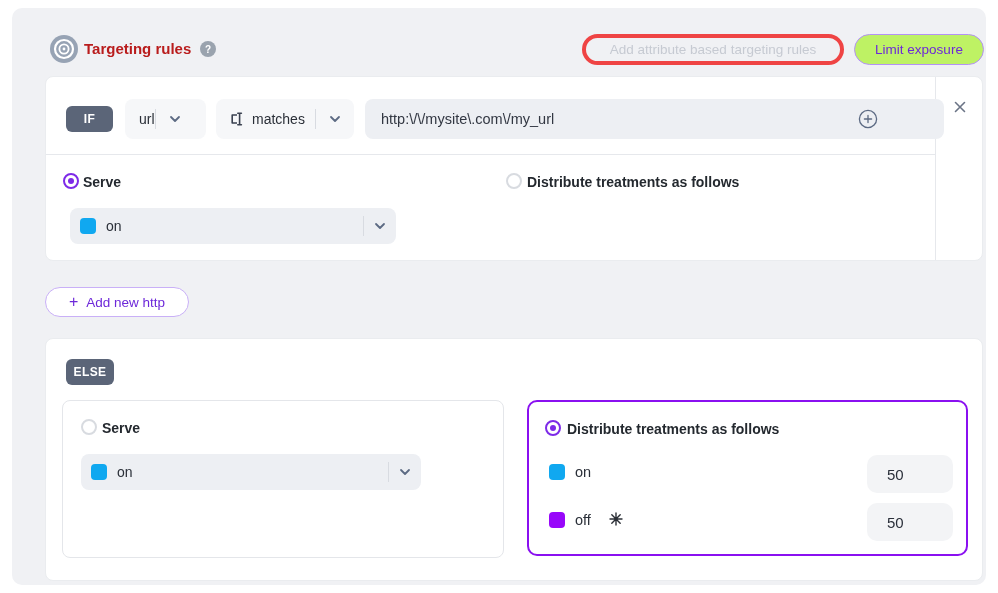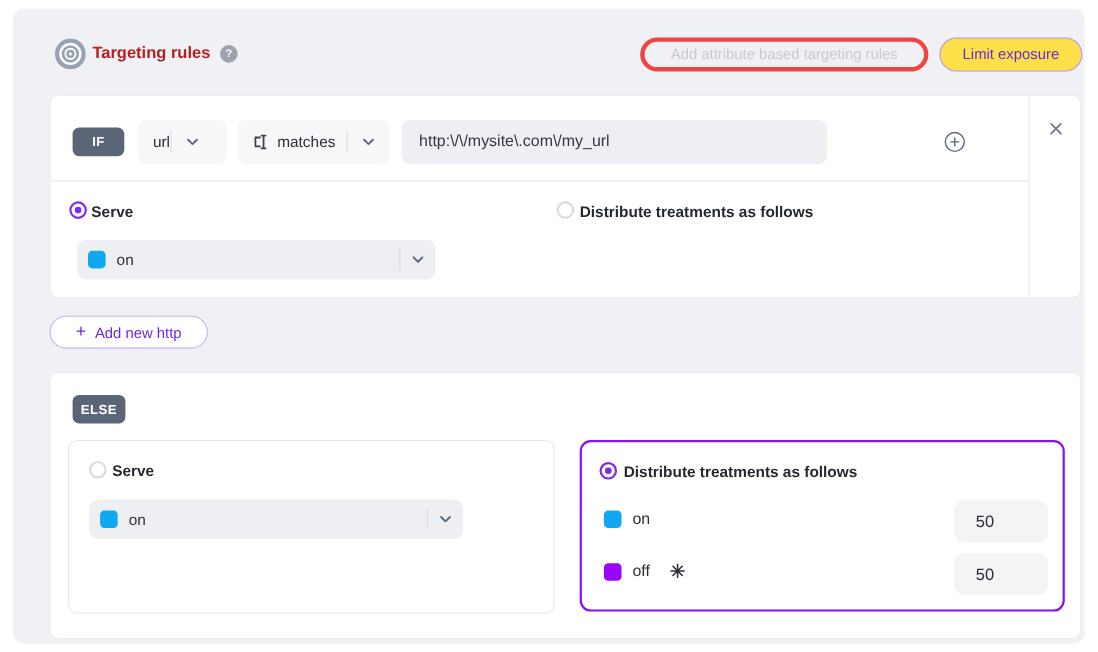--- a/index.html
+++ b/index.html
@@ -10,44 +10,44 @@
 
   
   .target-icon { position:absolute; left:38px; top:27px; width:28px; height:28px; }
   .page-title { position:absolute; left:72px; top:32px; font-size:15px; font-weight:700; color:#b91c1c; }
   .help-icon { position:absolute; left:188px; top:33px; width:16px; height:16px; border-radius:50%;
                background:#9aa3ae; color:#ffffff; font-size:10px; font-weight:700; display:flex;
                align-items:center; justify-content:center; cursor:pointer; }
   .pill-btn { position:absolute; top:26px; height:31px; border-radius:16px; font-size:13.5px;
               display:flex; align-items:center; justify-content:center; background:transparent; cursor:pointer; }
   .btn-disabled { left:570px; width:262px; border:4px solid #ef4444; color:#c6cad2; }
-  .btn-purple { left:842px; width:130px; border:1px solid #b492f5; color:#6d28d9; background:#fde047; font-weight:400; }
+  .btn-purple { left:842px; width:130px; border:1px solid #b492f5; color:#6d28d9; background:#bef264; font-weight:400; }
 
   
   .card { position:absolute; background:#ffffff; border:1px solid #eaecef; border-radius:8px; }
-  .card1 { left:33px; top:78px; width:938px; height:185px; }
+  .card1 { left:33px; top:68px; width:938px; height:185px; }
   .card2 { left:33px; top:330px; width:938px; height:243px; }
 
   .v-divider { position:absolute; left:889px; top:0; bottom:0; width:1px; background:#e6e8ec; }
   .h-divider { position:absolute; left:0; top:77px; width:889px; height:1px; background:#e6e8ec; }
   .close-icon { position:absolute; left:906px; top:22px; width:16px; height:16px; cursor:pointer; }
 
   .badge { position:absolute; background:#5b6578; color:#ffffff; font-size:12px; font-weight:700;
            letter-spacing:.4px; border-radius:6px; display:flex; align-items:center; justify-content:center; }
   .if-badge { left:20px; top:29px; width:47px; height:26px; }
   .else-badge { left:20px; top:20px; width:48px; height:26px; }
 
   .pill { position:absolute; background:#f6f7f9; border-radius:8px; display:flex; align-items:center; cursor:pointer; }
   .attr-dd { left:79px; top:22px; width:81px; height:40px; }
   .matcher-dd { left:170px; top:22px; width:138px; height:40px; }
   .dd-label { font-size:14px; color:#2a2f38; }
   .dd-sep { width:1px; height:20px; background:#d8dbe1; margin:0 0; }
   .chev { flex:0 0 auto; }
 
-  .value-input { position:absolute; left:319px; top:22px; width:387px; height:40px; background:#edeff3;
+  .value-input { position:absolute; left:319px; top:22px; width:579px; height:40px; background:#edeff3;
                  border:none; border-radius:8px; padding:0 16px; font-size:14.5px; color:#323742;
                  font-family:"Liberation Sans", sans-serif; }
   .plus-circle { position:absolute; left:812px; top:32px; width:20px; height:20px; cursor:pointer; }
 
   .radio { width:16px; height:16px; border-radius:50%; position:absolute; background:#ffffff; }
   .radio-off { border:2px solid #d8dbe0; }
   .radio-on { border:2px solid #7d2ae8; }
   .radio-on::after { content:""; position:absolute; left:3px; top:3px; width:6px; height:6px;
                      border-radius:50%; background:#7d2ae8; }
   .opt-label { position:absolute; font-size:14px; font-weight:700; color:#24292f; cursor:pointer; }

